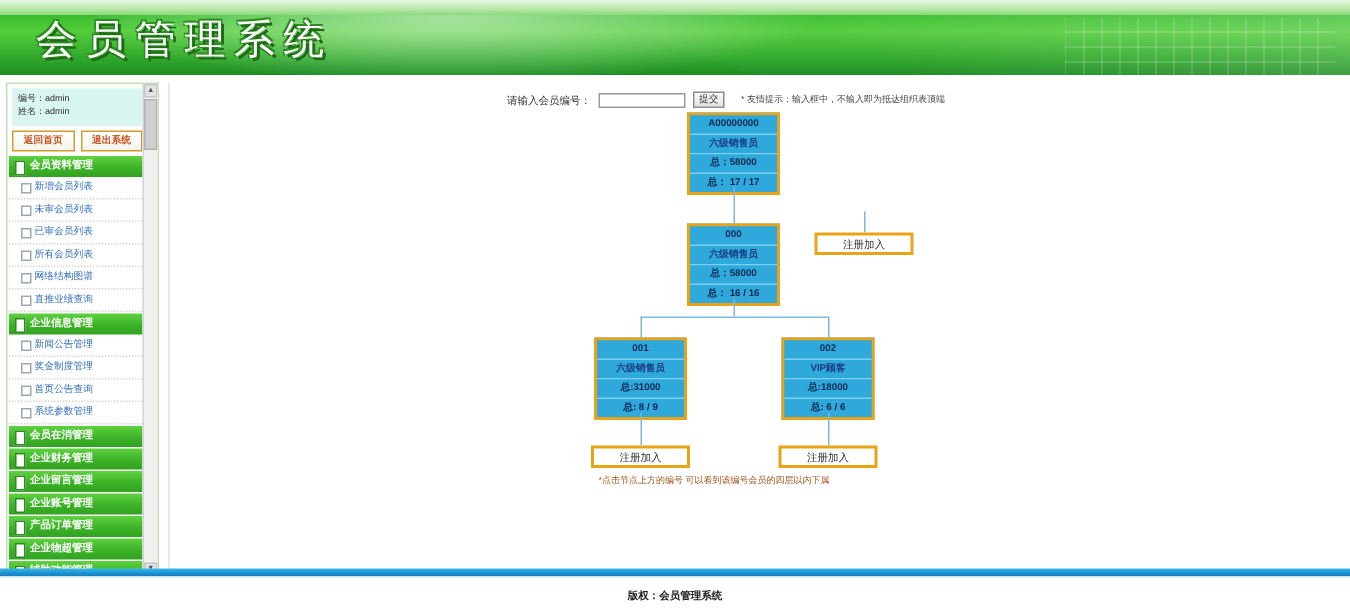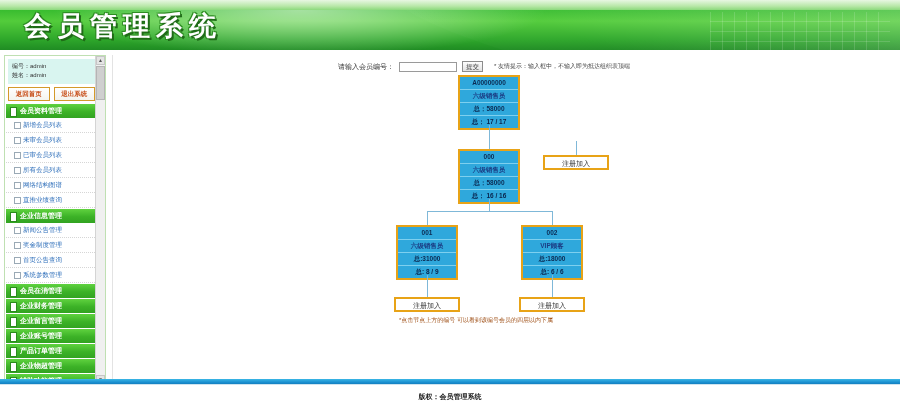--- a/index.html
+++ b/index.html
@@ -36,21 +36,21 @@
   }
   .banner-grid {
     position: absolute; right: 10px; top: 12px; width: 180px; height: 40px;
     background-image:
       repeating-linear-gradient(90deg, rgba(255,255,255,0.16) 0 1px, transparent 1px 12px),
       repeating-linear-gradient(0deg, rgba(255,255,255,0.16) 0 1px, transparent 1px 10px);
     opacity: 0.9;
   }
   .banner-title {
     position: absolute; left: 24px; top: 8px;
-    font-size: 27px; font-weight: bold; color: #ffffff;
+    font-size: 27px; font-weight: normal; color: #ffffff;
     letter-spacing: 6px;
     text-shadow: 2px 2px 0 #1f6b17, -1px -1px 0 #2d8c22, 1px -1px 0 #2d8c22, -1px 1px 0 #2d8c22;
     white-space: nowrap;
   }
 
   
   .sidebar {
     position: absolute; left: 4px; top: 55px;
     width: 102px; height: 330px;
     background: #ffffff;

